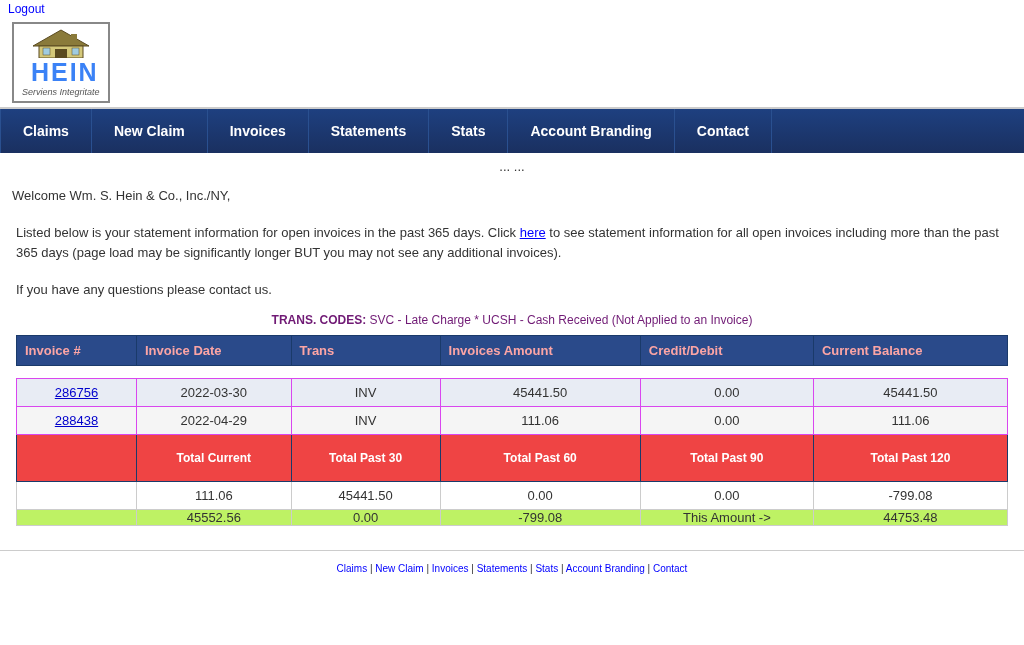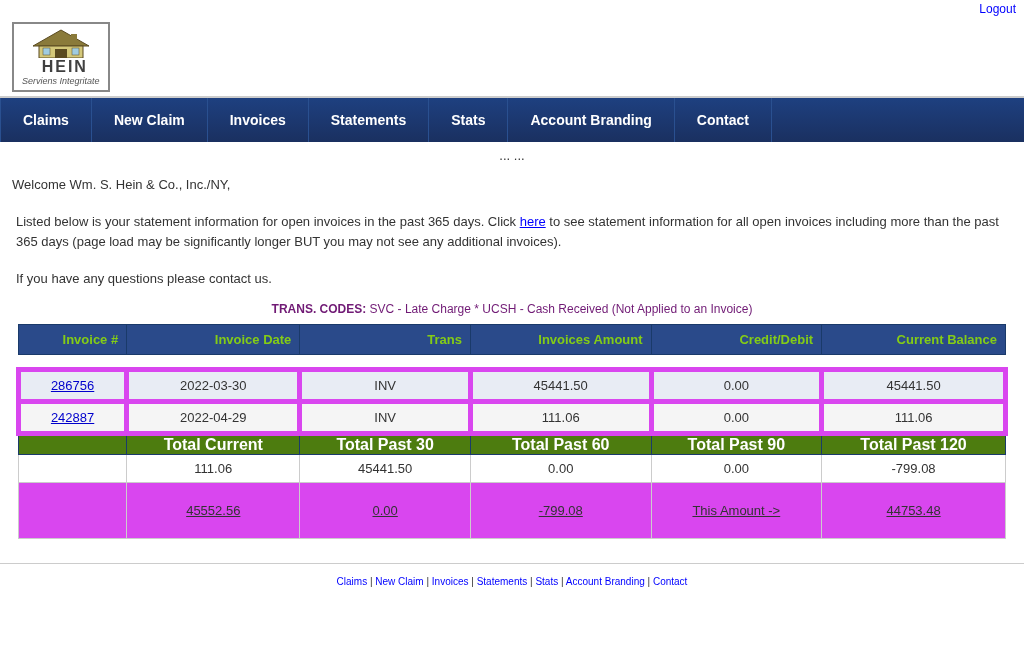--- a/index.html
+++ b/index.html
@@ -1,28 +1,28 @@
 <!DOCTYPE html>
 <html><head>
   <meta charset="utf-8">
   <style>
     * { margin: 0; padding: 0; box-sizing: border-box; }
     body { font-family: Arial, sans-serif; font-size: 13px; background: #fff; color: #333; }
 
     
-    .top-bar { display: flex; justify-content: flex-end; padding: 2px 8px; background: #fff; }
+    .top-bar { display: flex; justify-content: flex-start; padding: 2px 8px; background: #fff; }
     .top-bar a { color: #00f; font-size: 12px; text-decoration: none; }
 
     
     .header { display: flex; align-items: center; padding: 4px 12px 4px 12px; background: #fff; border-bottom: 2px solid #ccc; }
     .logo-area { display: flex; flex-direction: column; align-items: center; }
     .logo-box { border: 2px solid #888; padding: 4px 8px; display: flex; flex-direction: column; align-items: center; }
     .logo-house { width: 60px; height: 30px; position: relative; }
     .logo-house svg { width: 60px; height: 30px; }
-    .logo-text-hein { font-size: 16px; font-weight: bold; color: #404040; letter-spacing: 2px; margin-left: 8px; }
+    .logo-text-hein { font-size: 25px; font-weight: bold; color: #3b82f6; letter-spacing: 2px; margin-left: 8px; }
     .logo-text-sub { font-size: 9px; color: #555; font-style: italic; }
 
     
     nav { background: linear-gradient(to bottom, #1e4080, #1a3060); width: 100%; }
     nav ul { display: flex; list-style: none; padding: 0; margin: 0; }
     nav ul li a {
       display: block; color: #fff; text-decoration: none;
       padding: 14px 22px; font-size: 14px; font-weight: bold;
       border-right: 1px solid #2a5090;
       white-space: nowrap;
@@ -42,66 +42,65 @@
 
     
     .trans-codes { text-align: center; padding: 8px; font-size: 12px; color: #701a75; }
     .trans-codes .label { font-weight: bold; }
 
     
     .table-wrapper { padding: 0 16px 16px; }
     table { width: 100%; border-collapse: collapse; }
     table thead tr th {
       background: #2a4a8a;
-      color: #84cc16;
+      color: #fca5a5;
       padding: 7px 8px;
       font-size: 13px;
-      text-align: right;
+      text-align: left;
       border: 1px solid #1a3a6a;
     }
     table tbody tr td {
       padding: 6px 8px;
       text-align: center;
-      border: 5px solid #d946ef;
+      border: 1px solid #d946ef;
       font-size: 13px;
     }
     .row-odd { background: #e8ecf4; }
     .row-even { background: #f5f5f5; }
     .subtotal-header td {
-      background: #4d7c0f;
+      background: #ef4444;
       color: #fff;
       font-weight: bold;
-      padding: 0 8px;
-      text-align: center;
-      font-size: 16px;
+      padding: 16px 8px;
+      text-align: center;
+      font-size: 12px;
       border: 1px solid #1a3a6a;
     }
     .subtotal-values td {
       background: #fff;
       padding: 6px 8px;
       text-align: center;
       font-size: 13px;
       border: 1px solid #ccc;
     }
     .invoice-header td {
       background: #2a4a8a;
       color: #fff;
       font-weight: bold;
       padding: 6px 8px;
       text-align: center;
       font-size: 12px;
       border: 1px solid #1a3a6a;
     }
     .invoice-values td {
-      background: #d946ef;
-      padding: 20px 8px;
+      background: #bef264;
+      padding: 0 8px;
       text-align: center;
       font-size: 13px;
       border: 1px solid #ccc;
-      text-decoration: underline;
     }
 
     
     .footer-nav { text-align: center; padding: 12px; font-size: 10px; border-top: 1px solid #ccc; margin-top: 8px; }
     .footer-nav a { color: #00f; text-decoration: none; }
     .footer-nav span { color: #333; }
 
     .invoice-num { color: #00c; text-decoration: underline; cursor: pointer; }
   </style>
 </head>
@@ -196,21 +195,21 @@
         </tr>
         <tr class="row-odd">
           <td><a href="#" class="invoice-num">286756</a></td>
           <td>2022-03-30</td>
           <td>INV</td>
           <td>45441.50</td>
           <td>0.00</td>
           <td>45441.50</td>
         </tr>
         <tr class="row-even">
-          <td><a href="#" class="invoice-num">242887</a></td>
+          <td><a href="#" class="invoice-num">288438</a></td>
           <td>2022-04-29</td>
           <td>INV</td>
           <td>111.06</td>
           <td>0.00</td>
           <td>111.06</td>
         </tr>
         <tr class="subtotal-header">
           <td></td>
           <td>Total Current</td>
           <td>Total Past 30</td>

